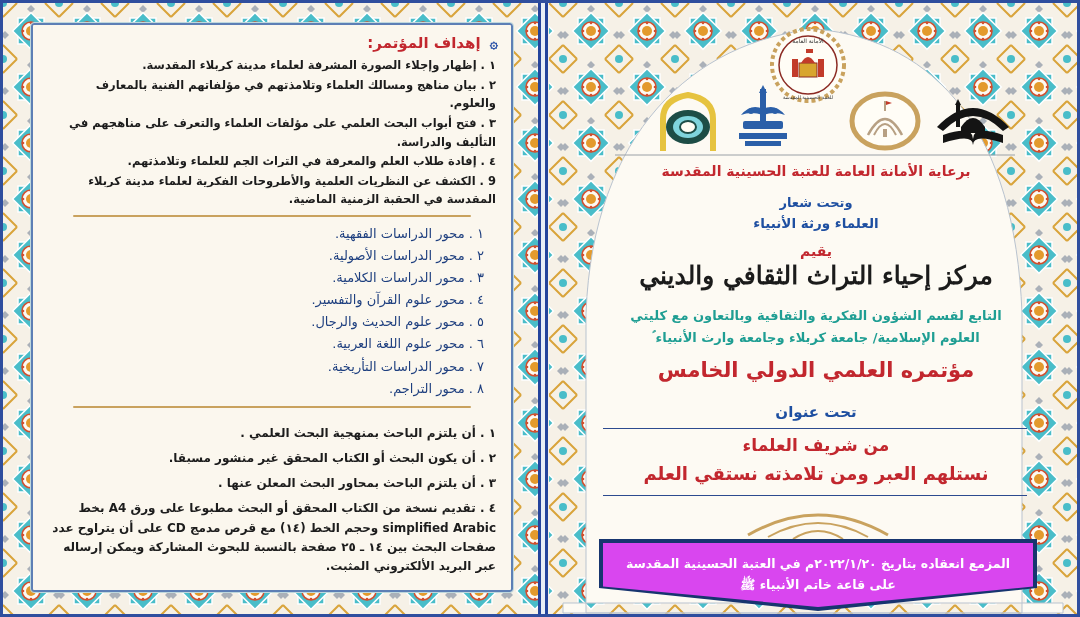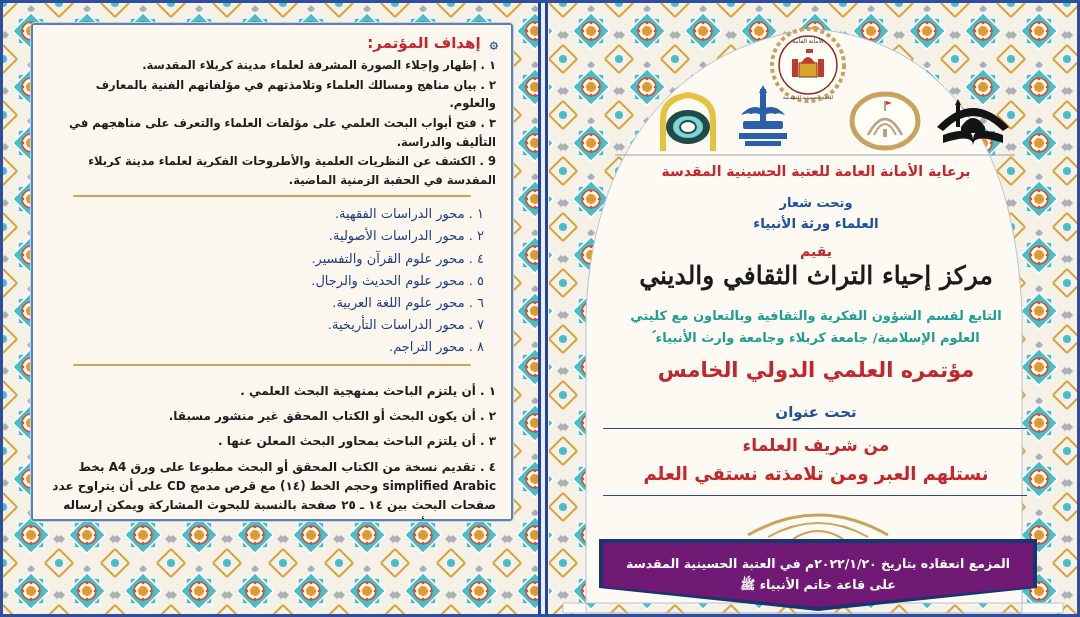--- a/index.html
+++ b/index.html
@@ -5,21 +5,21 @@
   html,body{margin:0;padding:0;background:#777;}
   #canvas{
     position:relative;width:1080px;height:617px;overflow:hidden;
     background:#f7f3ea;
     font-family:"DejaVu Sans","Liberation Sans",sans-serif;
     border:3px solid #2f4e9e;box-sizing:border-box;
   }
   .abs{position:absolute;}
   
   #left-content{
-    position:absolute;left:28px;top:20px;width:482px;height:498px;
+    position:absolute;left:28px;top:20px;width:482px;height:569px;
     background:#fbf7ee;border:2px solid #5d7fb5;outline:1px solid #bfd8dd;
     border-radius:3px;box-sizing:border-box;direction:rtl;text-align:right;
     padding:6px 13px 4px 13px;overflow:hidden;
   }
   .sec-head{color:#c2272e;font-weight:700;font-size:15px;line-height:1.4;margin-top:2px;}
   .sec-head .flower{color:#2a52a8;font-size:14px;margin-left:4px;}
   .obj-list{color:#1c1c1c;font-weight:700;font-size:11.5px;line-height:1.62;margin:2px 2px 0 0;text-align:right;}
   .obj-list div{margin-bottom:1px;}
   .axes-list{color:#1e3f7f;font-weight:400;font-size:13px;line-height:1.7;margin:2px 14px 0 0;}
   .cond-list{color:#1c1c1c;font-weight:700;font-size:12px;line-height:1.6;margin:16px 2px 0 0;text-align:right;}
@@ -27,21 +27,21 @@
   .gold-rule{height:2px;background:#c9a25e;border-radius:2px;width:88%;margin:6px auto 6px auto;}
   
   #panel-divider{position:absolute;left:535px;top:0;width:10px;height:617px;
     background:linear-gradient(90deg,#24449c 0 3px,#e8eef6 3px 7px,#24449c 7px 10px);}
   
   .rt{position:absolute;left:546px;width:534px;text-align:center;direction:rtl;}
   .red{color:#c2272e;}.blue{color:#1e4fa1;}.teal{color:#1f9e93;}
   .hairline{position:absolute;height:1px;background:#2c4a8f;}
   #conf-date-box{
     position:absolute;left:600px;top:540px;width:430px;height:64px;
-    background:#701a75;
+    background:#d946ef;
     clip-path:polygon(0 0,100% 0,100% 68%,50% 100%,0 68%);
     color:#fff;font-weight:700;font-size:12.5px;direction:rtl;text-align:center;
     padding-top:10px;box-sizing:border-box;line-height:1.7;
   }
   #conf-date-shadow{
     position:absolute;left:596px;top:536px;width:438px;height:72px;
     background:#17356f;clip-path:polygon(0 0,100% 0,100% 68%,50% 100%,0 68%);
   }
   .logo{position:absolute;}
 </style>
@@ -97,28 +97,30 @@
 
   <div id="left-content">
     <div class="sec-head">
       <span class="flower">۞</span>
       <span>إهداف المؤتمر:</span>
     </div>
     <div class="obj-list">
         <div>١ . إظهار وإجلاء الصورة المشرفة لعلماء مدينة كربلاء المقدسة.</div>
         <div>٢ . بيان مناهج ومسالك العلماء وتلامذتهم في مؤلفاتهم الفنية بالمعارف والعلوم.</div>
         <div>٣ . فتح أبواب البحث العلمي على مؤلفات العلماء والتعرف على مناهجهم في التأليف والدراسة.</div>
+        <div>٤ . إفادة طلاب العلم والمعرفة في التراث الجم للعلماء وتلامذتهم.</div>
         <div>9 . الكشف عن النظريات العلمية والأطروحات الفكرية لعلماء مدينة كربلاء المقدسة في الحقبة الزمنية الماضية.</div>
       </div>
 
     <div class="gold-rule"></div>
 
     <div class="axes-list">
         <div>١ . محور الدراسات الفقهية.</div>
         <div>٢ . محور الدراسات الأصولية.</div>
+        <div>٣ . محور الدراسات الكلامية.</div>
         <div>٤ . محور علوم القرآن والتفسير.</div>
         <div>٥ . محور علوم الحديث والرجال.</div>
         <div>٦ . محور علوم اللغة العربية.</div>
         <div>٧ . محور الدراسات التأريخية.</div>
         <div>٨ . محور التراجم.</div>
       </div>
 
     <div class="gold-rule"></div>
 
     <div class="cond-list">

